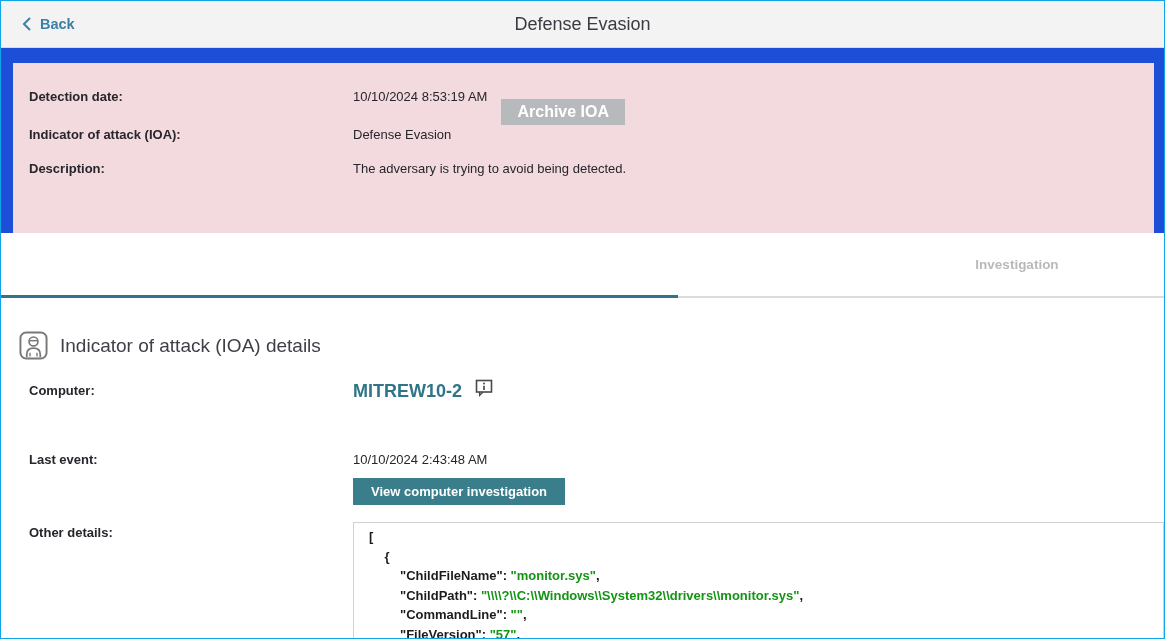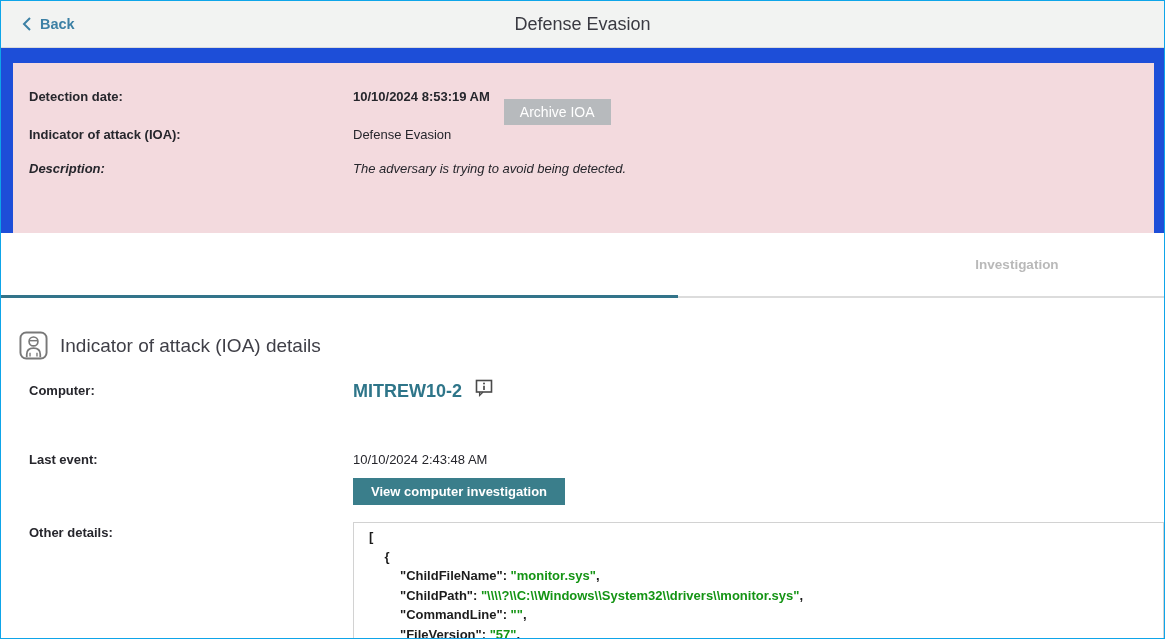--- a/index.html
+++ b/index.html
@@ -16,25 +16,25 @@
           font-size:14.5px; cursor:pointer; }
   .page-title { position:absolute; left:0; right:0; top:0; line-height:46px;
           text-align:center; font-size:18px; color:#3a3a42; }
   
   .banner { position:absolute; left:12px; top:62px; width:1141px; height:170px;
             background:#f3dade; padding:20px 16px 8px 16px; }
   .b-row { display:flex; align-items:center; }
   .b-row .lbl { width:324px; flex:none; font-weight:bold; font-size:13px; color:#26262c; }
   .b-row .val { font-size:13px; color:#26262c; }
   .b-row.r1 { height:26px; margin-bottom:17px; }
-  .b-row.r1 .val { font-weight:bold; }
+  .b-row.r1 .val { font-weight:normal; }
   .b-row.r2, .b-row.r3 { height:16px; margin-bottom:18px; }
-  .b-row.r4 { height:16px;font-style:italic; }
+  .b-row.r4 { height:16px; }
   .archive-btn { margin-left:14px; height:26px; padding:0 16px; background:#b7babd;
-            color:#fff; font-weight:normal; font-size:14px; border:none;
+            color:#fff; font-weight:bold; font-size:16px; border:none;
             font-family:"Liberation Sans", sans-serif; cursor:pointer;margin-top:32px; }
   
   .tabs { position:absolute; top:232px; left:0; right:0; height:65px; background:#fff; }
   .tab { position:absolute; top:0; height:62px; display:flex; align-items:center;
          justify-content:center; font-weight:bold; font-size:13.5px; cursor:pointer; }
   .tab-details { left:0; width:677px; color:#2e7589; }
   .tab-invest { left:867px; width:298px; color:#b9b9b9; }
   .tab-line-active { position:absolute; top:62px; left:0; width:677px; height:3px; background:#33748a; }
   .tab-line-rest { position:absolute; top:63px; left:677px; right:0; height:2px; background:#dcdcdc; }
   

